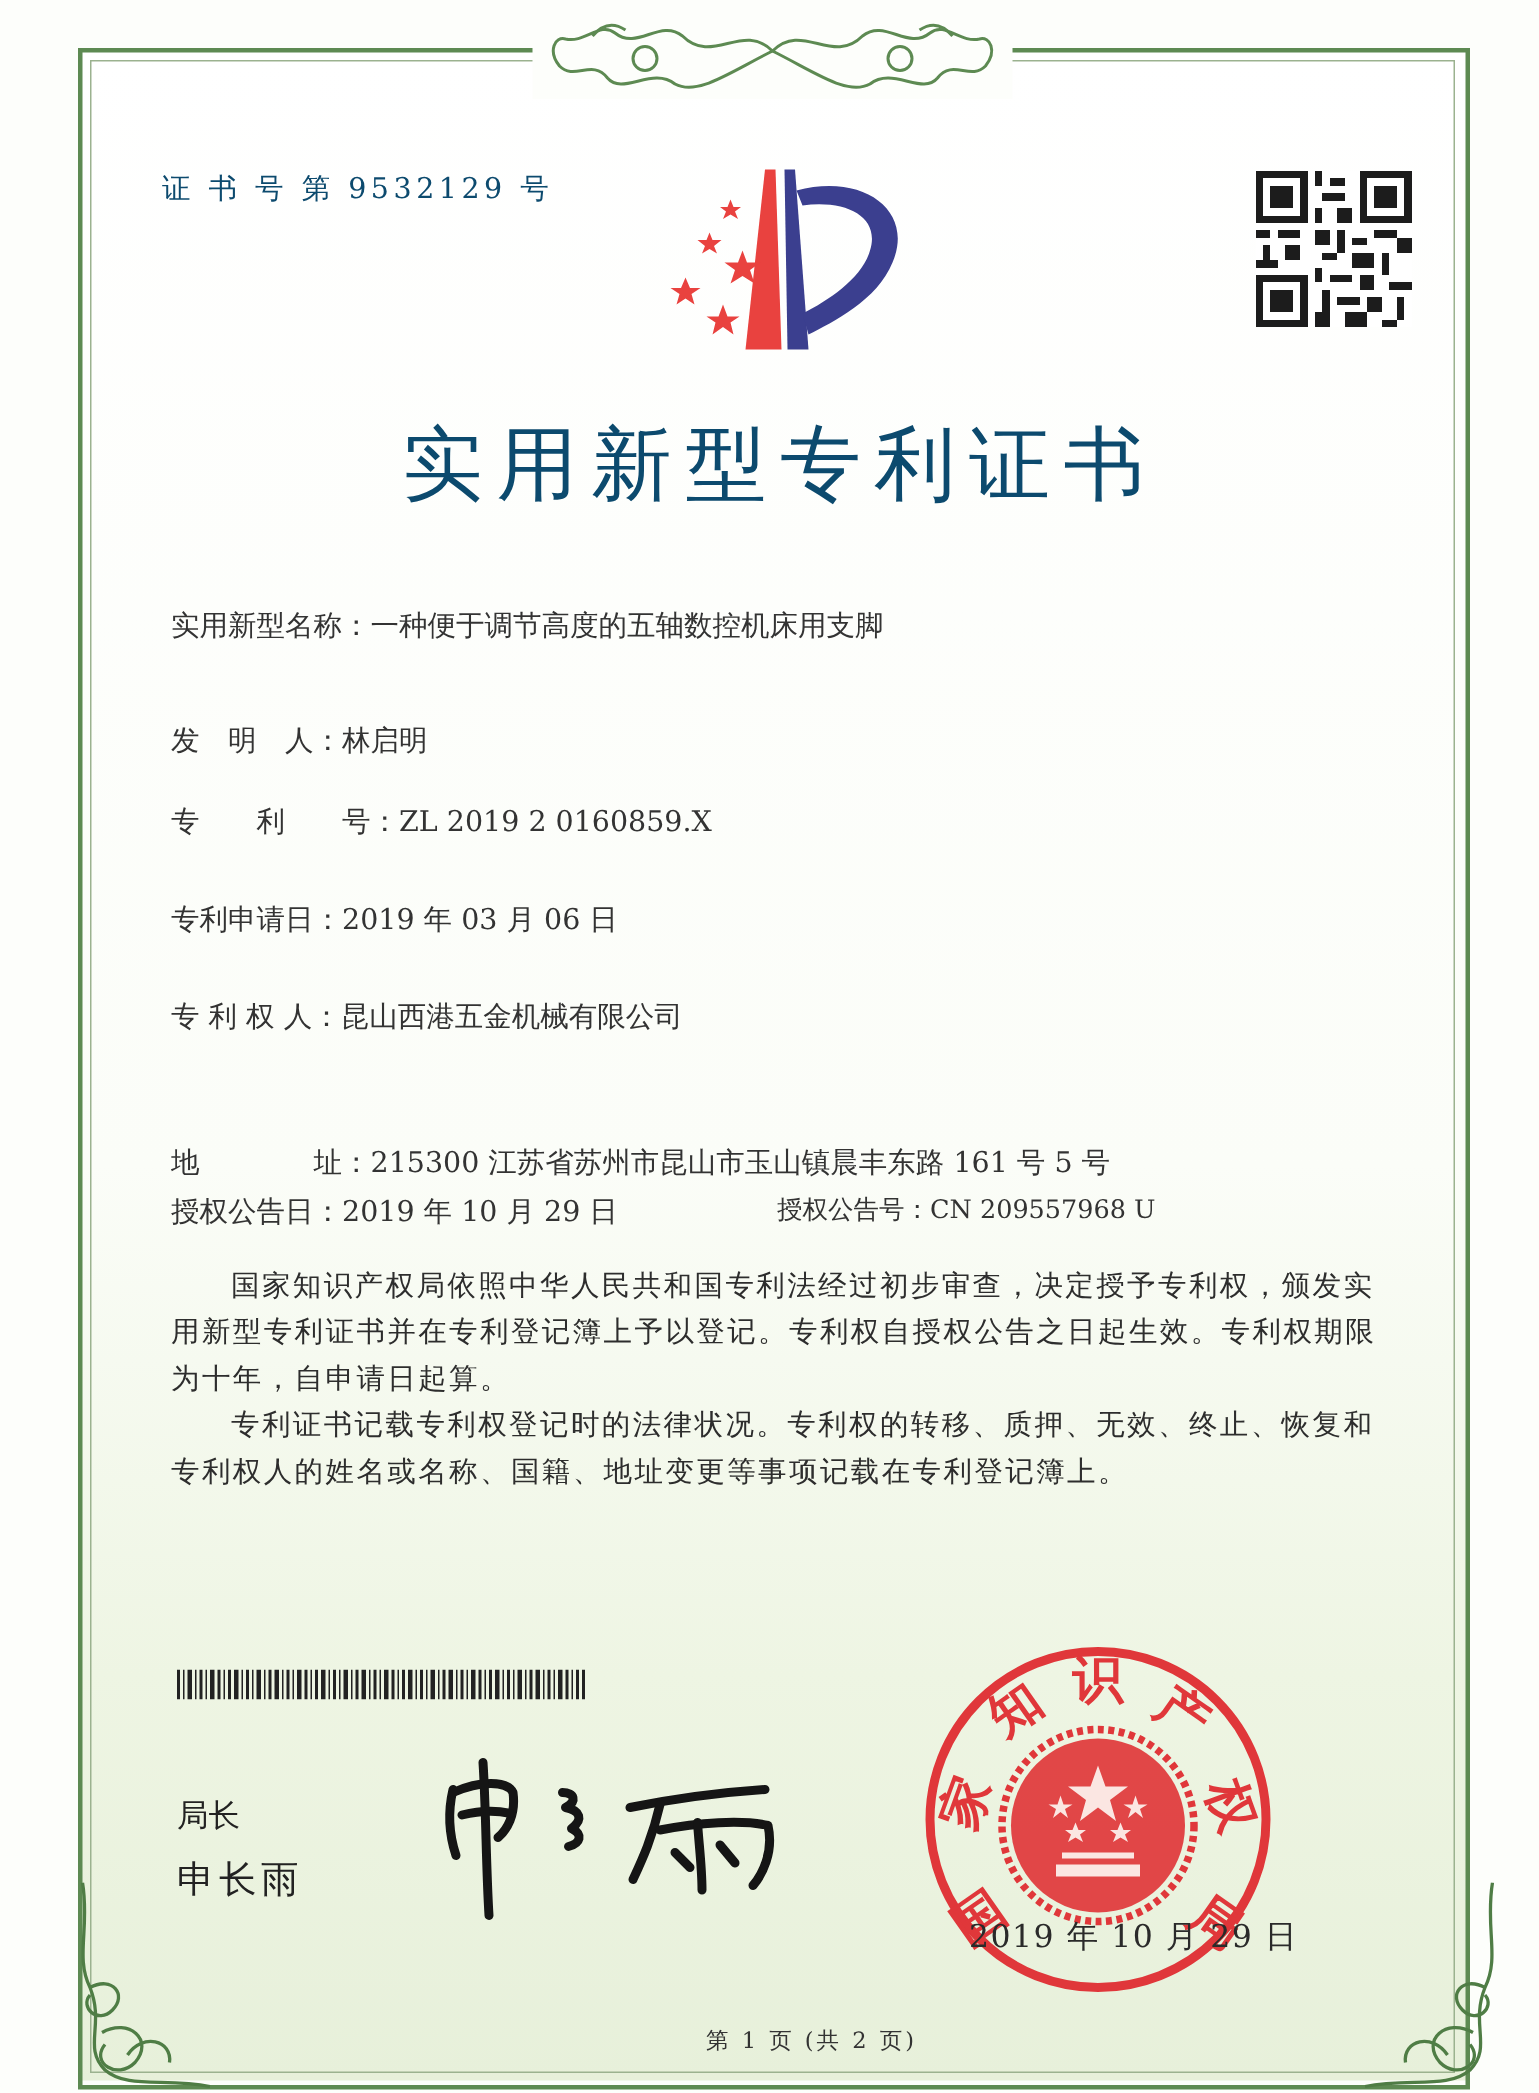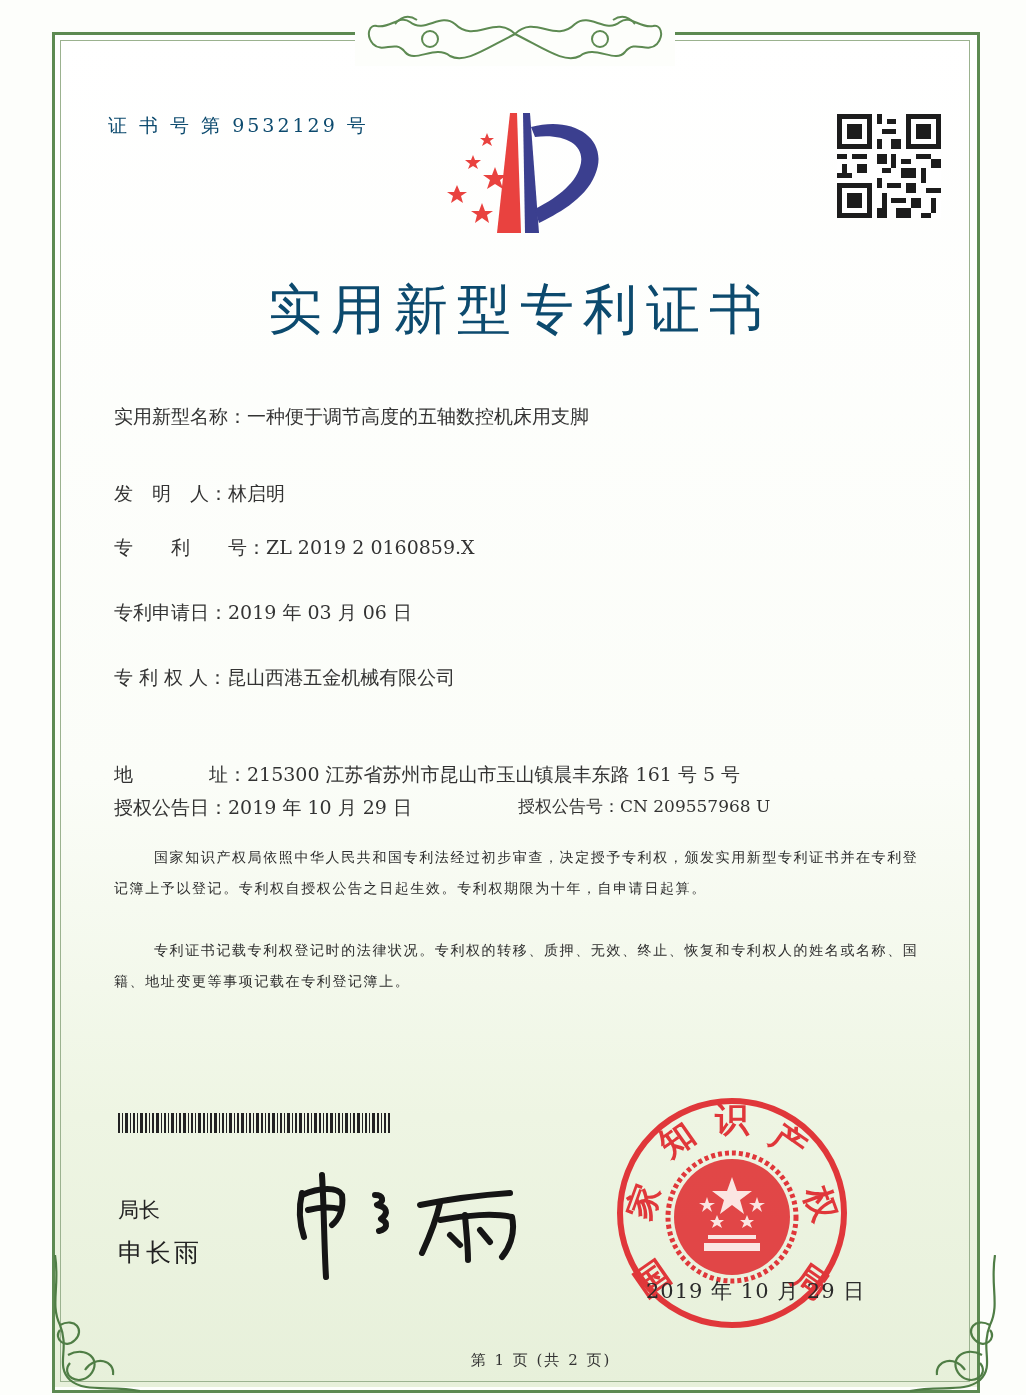--- a/index.html
+++ b/index.html
@@ -36,21 +36,21 @@
   .field .val { display:inline-block; }
   .f-name { top:404px; }
   .f-inventor { top:470px;margin-top:11px; }
   .f-patno { top:535px; }
   .f-appdate { top:600px; }
   .f-holder { top:665px; }
   .f-addr { top:762px; }
   .f-grantdate { top:795px; }
   .f-grantno { position:absolute; left:518px; top:795px; font-size:17px; color:#333; white-space:nowrap; }
 
-  .para { position:absolute; left:114px; width:806px; font-size:14px; line-height:31px; color:#2d2d2d; letter-spacing:1.6px; }
+  .para { position:absolute; left:114px; width:806px; font-size:19px; line-height:31px; color:#2d2d2d; letter-spacing:1.6px; }
   .para1 { top:842px; text-indent:40px; }
   .para2 { top:935px; text-indent:40px; }
 
   .barcode { position:absolute; left:118px; top:1113px; width:272px; height:20px; }
   .director-title { position:absolute; left:118px; top:1196px; font-family:"DejaVu Sans","Liberation Sans",sans-serif; font-size:21px; color:#222; }
   .director-name { position:absolute; left:118px; top:1236px; font-family:"DejaVu Sans","Liberation Sans",sans-serif; font-size:25px; letter-spacing:3px; color:#222; }
   .signature { position:absolute; left:290px; top:1165px; width:240px; height:120px; }
   .seal { position:absolute; left:612px; top:1093px; width:240px; height:240px; }
   .seal-date { position:absolute; left:646px; top:1277px; font-size:21px; color:#2a2a2a; letter-spacing:1px; }
   .page-no { position:absolute; left:0; width:1026px; top:1351px; text-align:center; font-size:15px; color:#333; letter-spacing:2px;padding-left:28px; }

